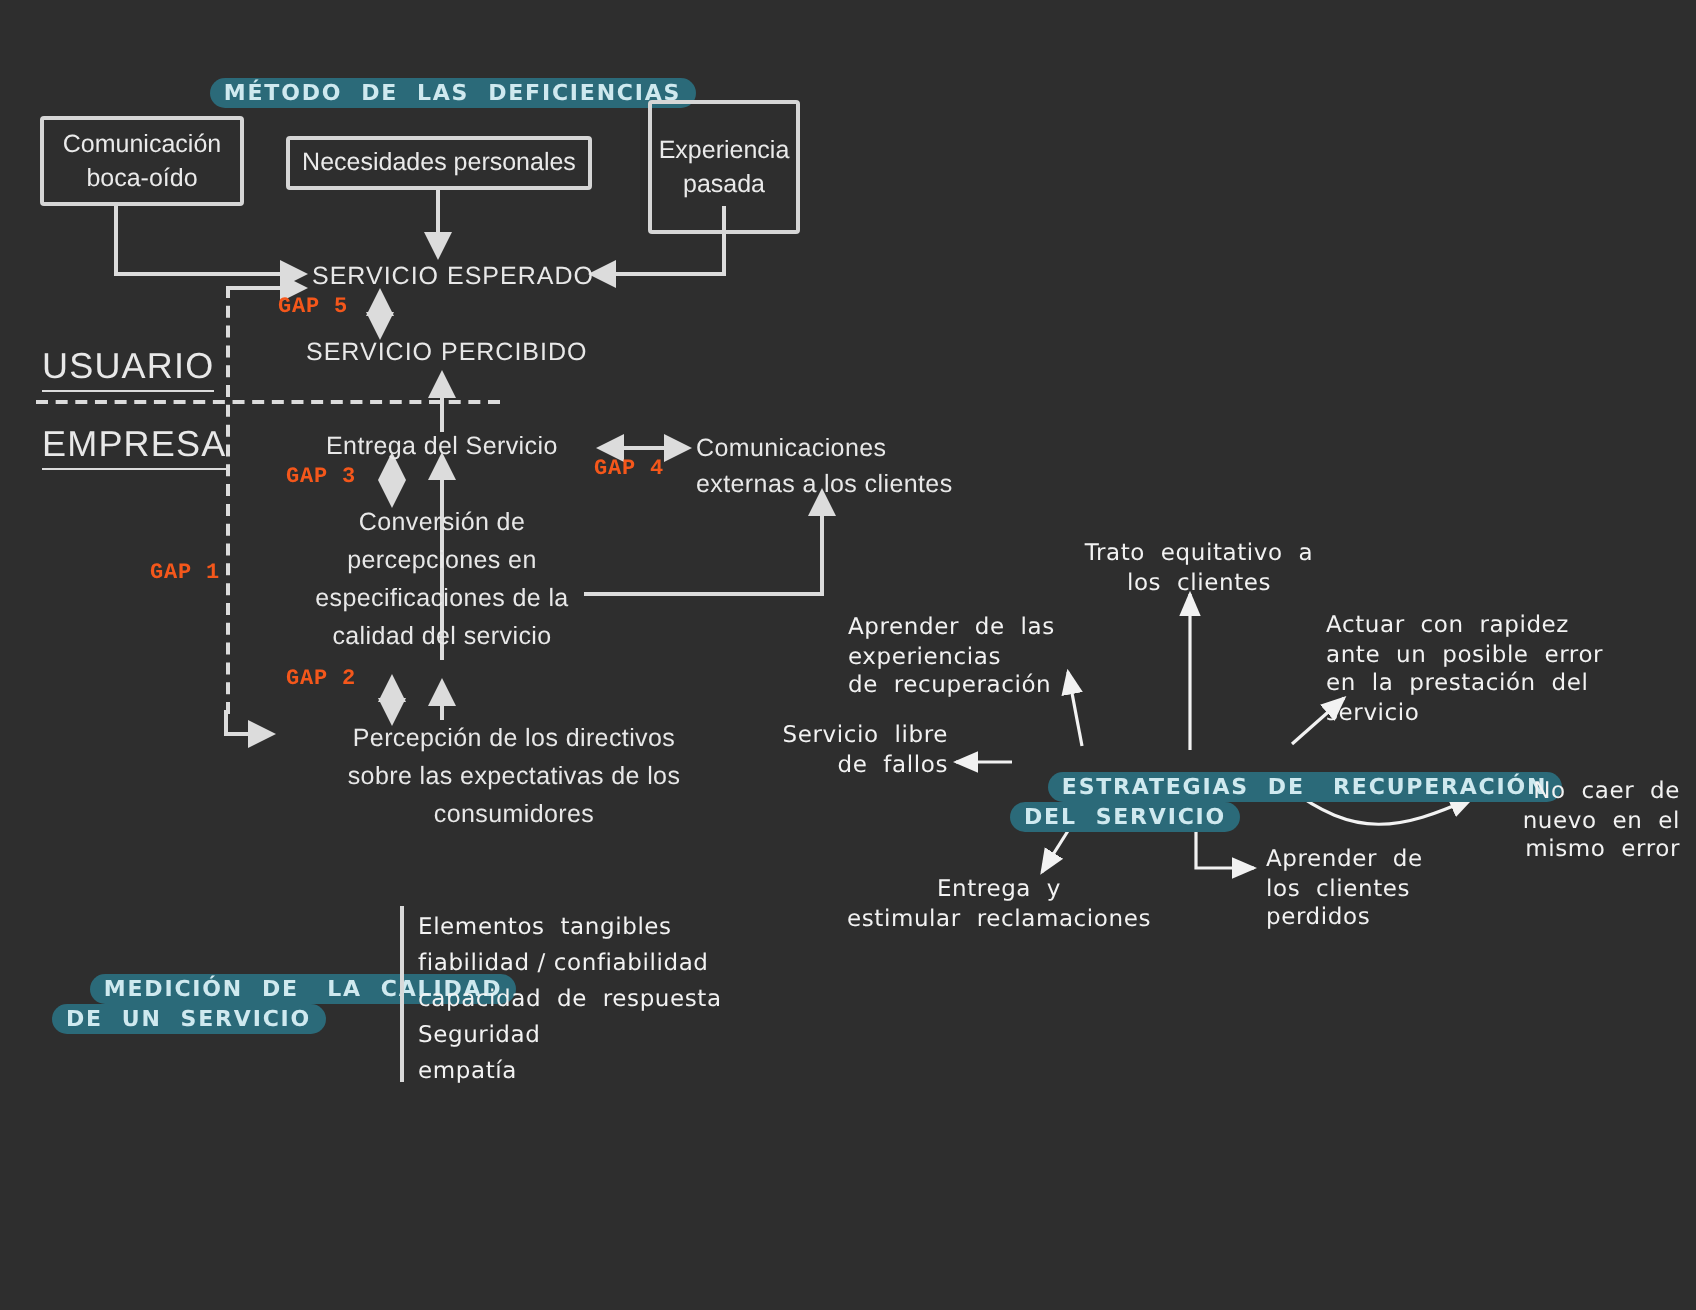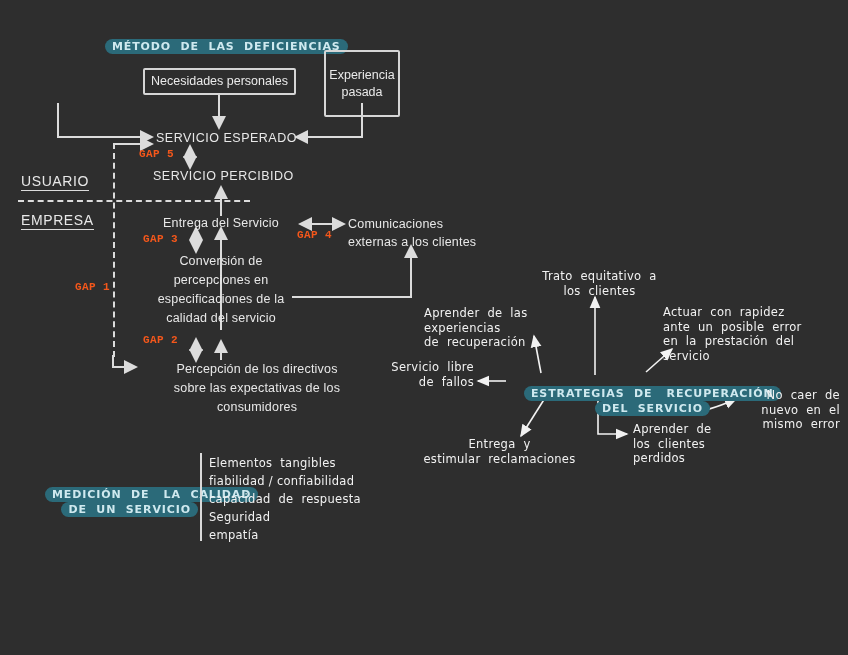--- a/index.html
+++ b/index.html
@@ -42,21 +42,21 @@
     justify-content: center;
     box-sizing: border-box;
     padding: 3px 6px;
     white-space: pre-line;
   }
 
   
   .lane {
     position: absolute;
     color: #e8e8e8;
-    font-size: 14px;
+    font-size: 18px;
     letter-spacing: .6px;
     border-bottom: 1.5px solid #dcdcdc;
     padding-bottom: 1px;
   }
 
   
   .gap {
     position: absolute;
     color: #f4571b;
     font-family: Liberation Mono, monospace;
@@ -82,21 +82,21 @@
   
   .marker {
     position: absolute;
     color: #cfe9ef;
     font-family: "DejaVu Sans", sans-serif;
     font-size: 11px;
     font-weight: bold;
     line-height: 15px;
     letter-spacing: .9px;
     white-space: pre;
-    text-align: right;
+    text-align: left;
   }
   .marker > span {
     background: #2b6a79;
     border-radius: 9px;
     padding: 1px 7px;
     box-decoration-break: clone;
     -webkit-box-decoration-break: clone;
   }
 
   .dash-h {
@@ -180,20 +180,22 @@
       <path d="M598,399 L598,434 L627,434" marker-end="url(#arrowThin)"></path>
 
       <path d="M545,398 L521,436" marker-end="url(#arrowThin)"></path>
     </g>
   </svg>
 
   <div class="marker" style="left:86px; top:24px; width:200px;">
     <span>MÉTODO  DE  LAS  DEFICIENCIAS</span>
   </div>
 
+  <div class="box" style="left:20px; top:58px; width:102px; height:45px;">Comunicación
+boca-oído</div>
 
   <div class="box" style="left:143px; top:68px; width:153px; height:27px;">Necesidades personales</div>
 
   <div class="box" style="left:324px; top:50px; width:76px; height:67px;">Experiencia
 pasada</div>
 
   <div class="txt" style="left:156px; top:130px; letter-spacing:.5px;">SERVICIO ESPERADO</div>
 
   <div class="txt" style="left:153px; top:168px; letter-spacing:.5px;">SERVICIO PERCIBIDO</div>
 

